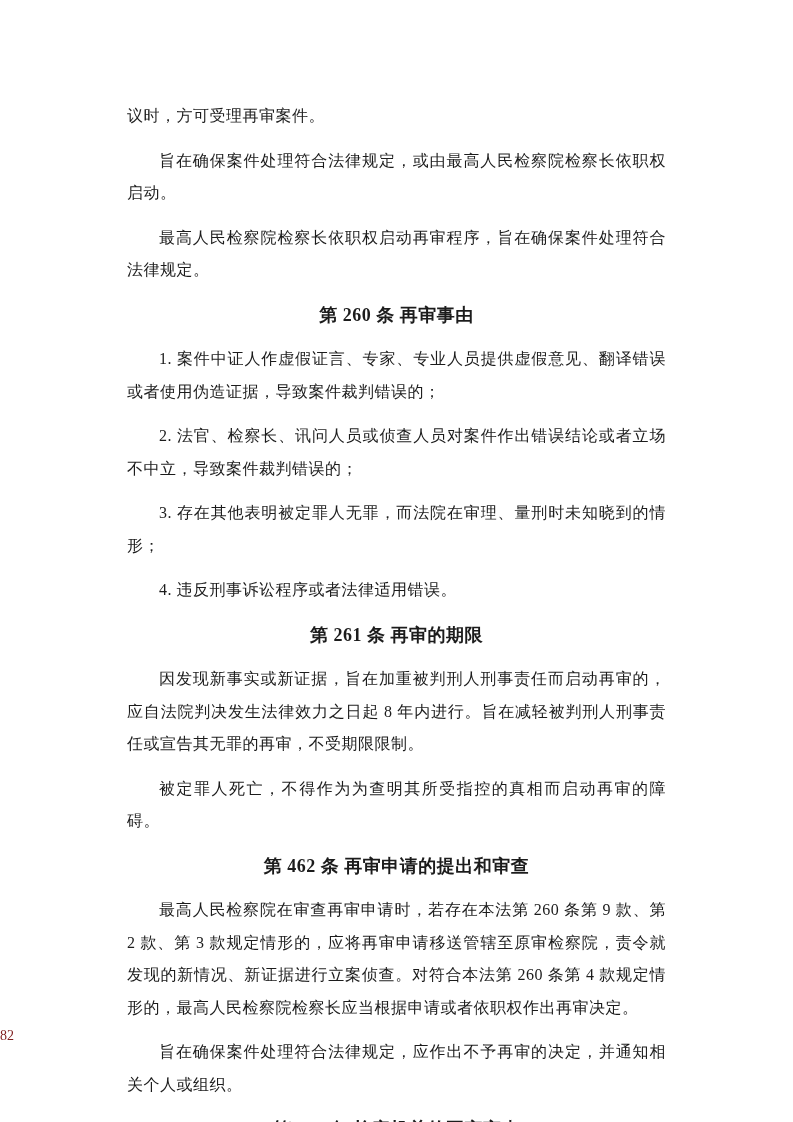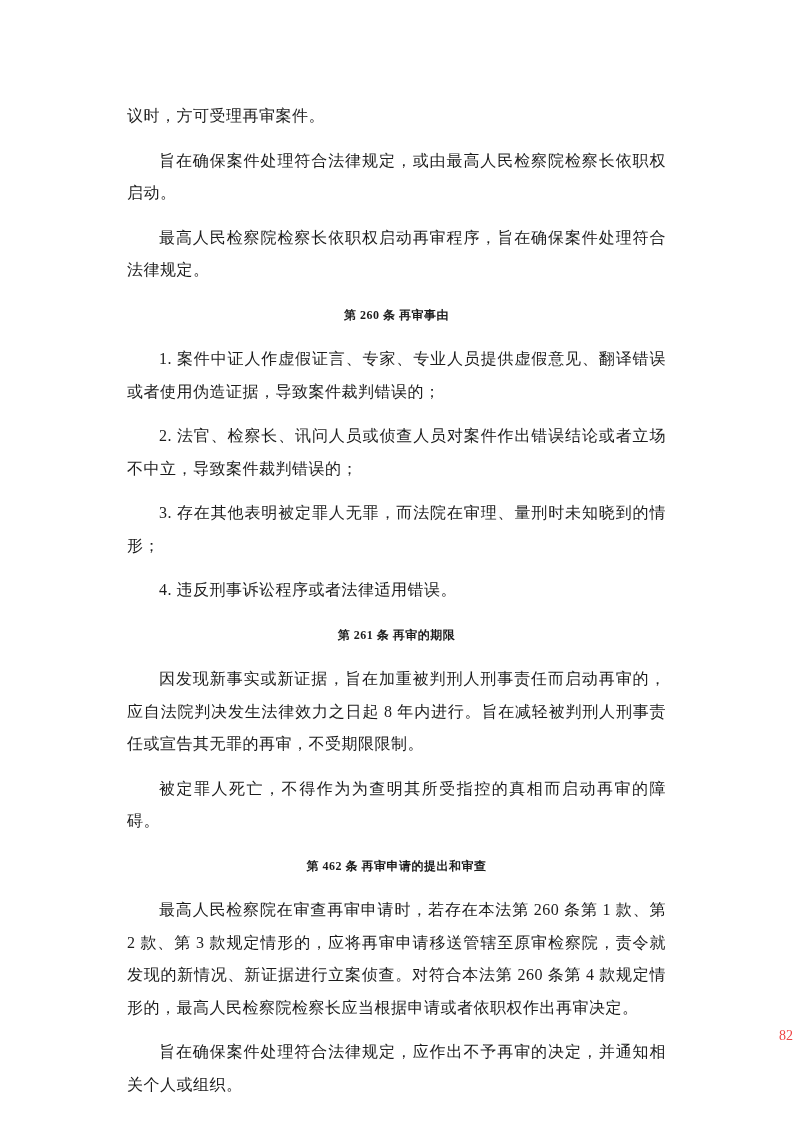--- a/index.html
+++ b/index.html
@@ -31,47 +31,47 @@
     margin: 12px;
     padding: 0;
   }
   .doc-body p.indent {
     text-indent: 2em;
   }
   .doc-body p.heading {
     text-align: center;
     text-indent: 0;
     font-weight: bold;
-    font-size: 12px;
+    font-size: 18px;
   }
   .page-number {
     position: absolute;
     left: 0;
     top: 1028px;
     width: 100%;
-    text-align: right;
+    text-align: left;
     font-size: 14px;
-    color: #ef4444;
+    color: #7f1d1d;
   }
 </style>
 </head>
 <body>
 
 <div class="page">
   <div class="doc-body" id="doc-body">
       <p class="noindent">议时，方可受理再审案件。</p>
       <p class="indent">旨在确保案件处理符合法律规定，或由最高人民检察院检察长依职权启动。</p>
       <p class="indent">最高人民检察院检察长依职权启动再审程序，旨在确保案件处理符合法律规定。</p>
       <p class="heading">第 260 条 再审事由</p>
       <p class="indent">1. 案件中证人作虚假证言、专家、专业人员提供虚假意见、翻译错误或者使用伪造证据，导致案件裁判错误的；</p>
       <p class="indent">2. 法官、检察长、讯问人员或侦查人员对案件作出错误结论或者立场不中立，导致案件裁判错误的；</p>
       <p class="indent">3. 存在其他表明被定罪人无罪，而法院在审理、量刑时未知晓到的情形；</p>
       <p class="indent">4. 违反刑事诉讼程序或者法律适用错误。</p>
       <p class="heading">第 261 条 再审的期限</p>
       <p class="indent">因发现新事实或新证据，旨在加重被判刑人刑事责任而启动再审的，应自法院判决发生法律效力之日起 8 年内进行。旨在减轻被判刑人刑事责任或宣告其无罪的再审，不受期限限制。</p>
       <p class="indent">被定罪人死亡，不得作为为查明其所受指控的真相而启动再审的障碍。</p>
       <p class="heading">第 462 条 再审申请的提出和审查</p>
-      <p class="indent">最高人民检察院在审查再审申请时，若存在本法第 260 条第 1 款、第 2 款、第 3 款规定情形的，应将再审申请移送管辖至原审检察院，责令就发现的新情况、新证据进行立案侦查。对符合本法第 260 条第 4 款规定情形的，最高人民检察院检察长应当根据申请或者依职权作出再审决定。</p>
+      <p class="indent">最高人民检察院在审查再审申请时，若存在本法第 260 条第 9 款、第 2 款、第 3 款规定情形的，应将再审申请移送管辖至原审检察院，责令就发现的新情况、新证据进行立案侦查。对符合本法第 260 条第 4 款规定情形的，最高人民检察院检察长应当根据申请或者依职权作出再审决定。</p>
       <p class="indent">旨在确保案件处理符合法律规定，应作出不予再审的决定，并通知相关个人或组织。</p>
       <p class="heading">第 263 条 检察机关的再审审查</p>
     </div>
   <div class="page-number">82</div>
 </div>
 
 </body></html>

